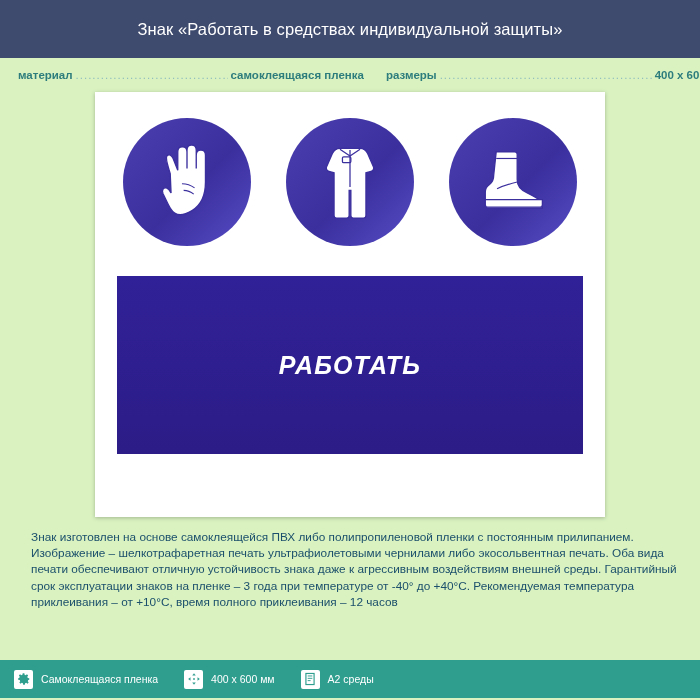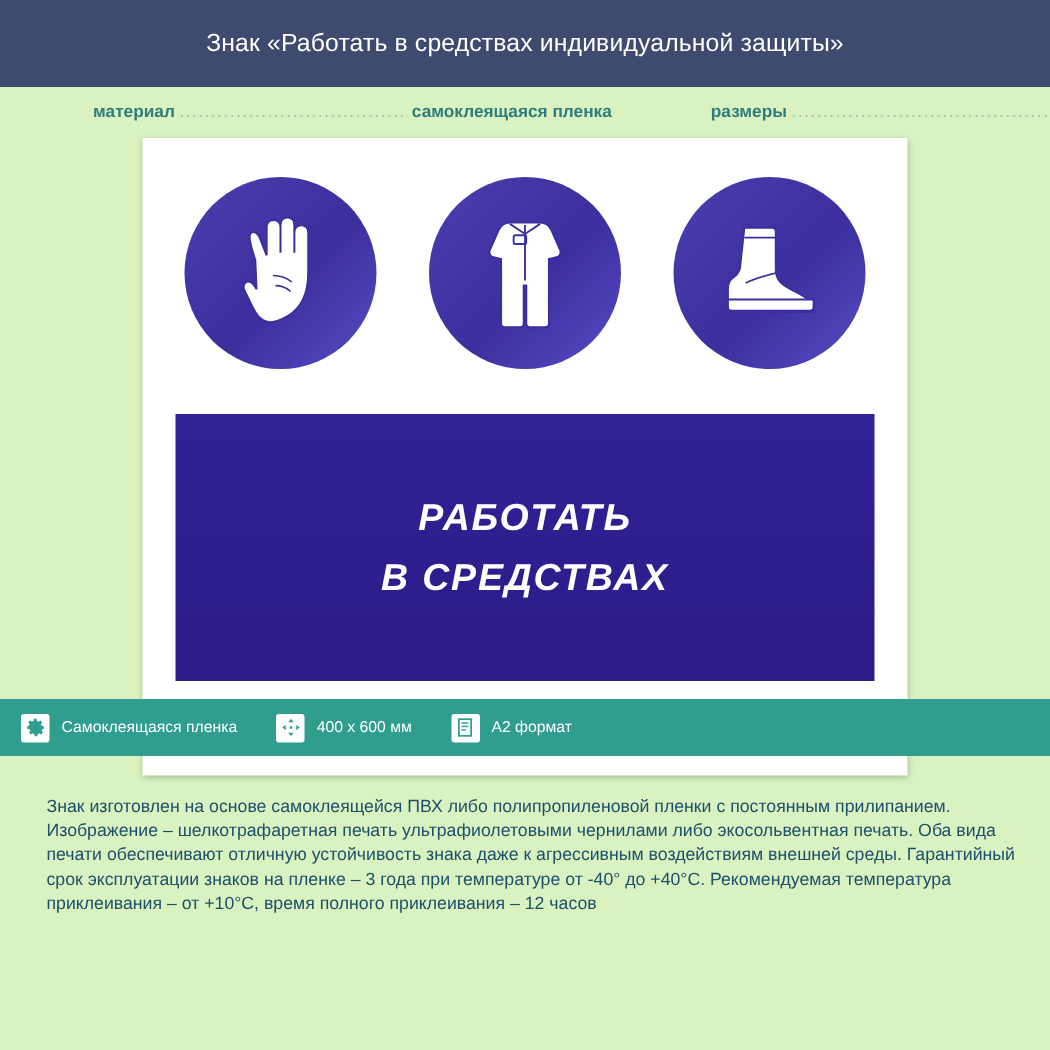--- a/index.html
+++ b/index.html
@@ -9,21 +9,21 @@
   body {
     width: 700px;
     height: 700px;
     font-family: "Liberation Sans", sans-serif;
     background: #d9f2c0;
     overflow: hidden;
   }
   .page {
     position: relative;
     width: 700px;
-    height: 504px;
+    height: 698px;
     background: #d9f2c0;
     box-sizing: border-box;
   }
   
   .header {
     height: 58px;
     background: #3f4b6e;
     display: flex;
     align-items: center;
     justify-content: center;
@@ -43,21 +43,20 @@
     align-items: center;
     padding: 0 18px;
     box-sizing: border-box;
     font-size: 11.5px;
     color: #2d6f6f;
   }
   .spec {
     display: flex;
     align-items: baseline;
     white-space: nowrap;
-    margin-left: 44px;
   }
   .spec-left { flex: 0 0 auto; }
   .spec-gap { width: 22px; flex: 0 0 auto; }
   .spec-label {
     font-weight: bold;
     color: #2e7d7d;
   }
   .spec-dots {
     color: #8fbdbd;
     letter-spacing: 1px;
@@ -228,21 +227,20 @@
               <path d="M30 22 h25"></path>
               <path d="M55 50 c-8 2 -16 4 -24 8"></path>
             </g>
           </svg>
         </div>
 
       </div>
 
       <div class="banner">
         <div class="banner-line">РАБОТАТЬ</div>
-        <div class="banner-line">В СРЕДСТВАХ</div>
       </div>
 
     </div>
   </div>
 
   <div class="desc">Знак изготовлен на основе самоклеящейся ПВХ либо полипропиленовой пленки с постоянным прилипанием. Изображение – шелкотрафаретная печать ультрафиолетовыми чернилами либо экосольвентная печать. Оба вида печати обеспечивают отличную устойчивость знака даже к агрессивным воздействиям внешней среды. Гарантийный срок эксплуатации знаков на пленке – 3 года при температуре от -40° до +40°C. Рекомендуемая температура приклеивания – от +10°C, время полного приклеивания – 12 часов</div>
 
   <div class="footer">
 
     <div class="foot-item">
@@ -272,18 +270,18 @@
 
     <div class="foot-item">
       <span class="foot-ico">
         <svg width="14" height="14" viewBox="0 0 24 24" aria-hidden="true">
           <rect x="5" y="2.5" width="14" height="19" fill="none" stroke="#2f9e8f" stroke-width="2"></rect>
           <rect x="8" y="6" width="8" height="1.6" fill="#2f9e8f"></rect>
           <rect x="8" y="10" width="8" height="1.6" fill="#2f9e8f"></rect>
           <rect x="8" y="14" width="5" height="1.6" fill="#2f9e8f"></rect>
         </svg>
       </span>
-      <span>A2 формат</span>
+      <span>A2 среды</span>
     </div>
 
   </div>
 
 </div>
 
 </body></html>

